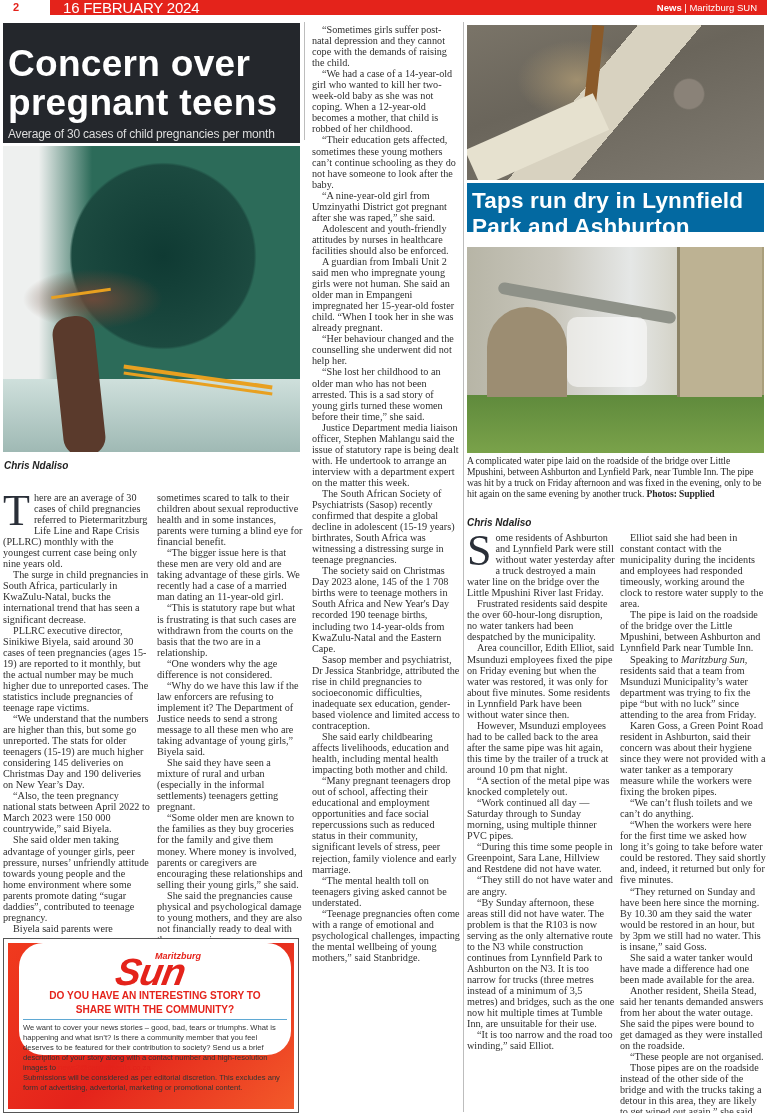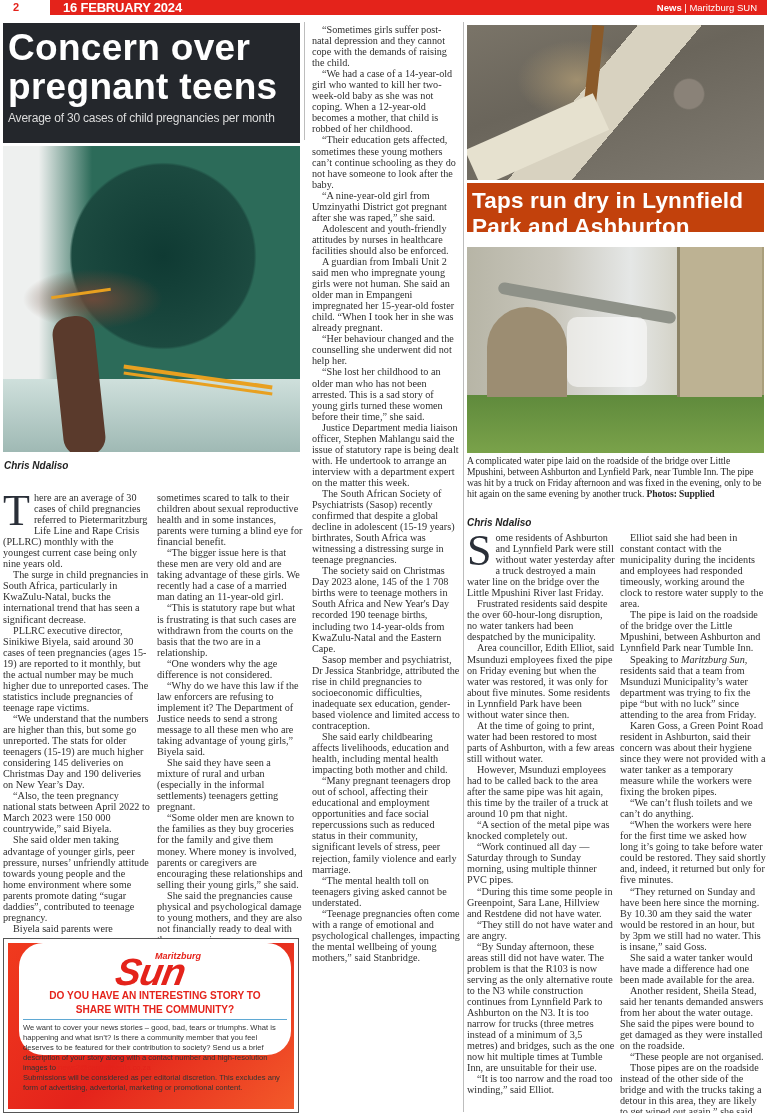--- a/index.html
+++ b/index.html
@@ -2,27 +2,27 @@
 <html><head>
 <meta charset="utf-8">
 <style>
   * { box-sizing: border-box; margin: 0; padding: 0; }
   html, body { width: 767px; height: 1113px; background: #ffffff; overflow: hidden; }
   body { position: relative; font-family: "Liberation Serif", serif; color: #2b2b2b; }
 
   
   .topbar { position: absolute; left: 0; top: 0; width: 767px; height: 15px; background: #e4231b; }
   .topbar .pagenum { position: absolute; left: 0; top: 0; width: 50px; height: 15px; background: #ffffff; color: #e4231b; font-family: "Liberation Sans", sans-serif; font-weight: bold; font-size: 11px; line-height: 15px; padding-left: 13px; }
-  .topbar .date { position: absolute; left: 63px; top: 0; color: #ffffff; font-family: "Liberation Sans", sans-serif; font-weight: bold; font-size: 13px; line-height: 15px; letter-spacing: -0.2px; }
+  .topbar .date { position: absolute; left: 63px; top: 0; color: #ffffff; font-family: "Liberation Sans", sans-serif; font-weight: normal; font-size: 15px; line-height: 15px; letter-spacing: -0.2px; }
   .topbar .section { position: absolute; right: 10px; top: 0; color: #ffffff; font-family: "Liberation Sans", sans-serif; font-size: 9.5px; line-height: 15px; }
   .topbar .section b { font-weight: bold; }
 
   
   .hl-box { position: absolute; left: 3px; top: 23px; width: 297px; height: 120px; background: #24272c; color: #ffffff; }
-  .hl-title { font-family: "Liberation Sans", sans-serif; font-weight: bold; font-size: 37px; line-height: 39px; padding: 5px 0 0 5px; letter-spacing: 0.3px; }
+  .hl-title { font-family: "Liberation Sans", sans-serif; font-weight: bold; font-size: 37px; line-height: 39px; padding: 21px 0 0 5px; letter-spacing: 0.3px; }
   .hl-sub { font-family: "Liberation Sans", sans-serif; font-size: 12px; line-height: 16px; padding: 4px 0 0 5px; color: #dcdcdc; letter-spacing: -0.2px; }
 
   .photo { position: absolute; overflow: hidden; }
   .photo-teen { left: 3px; top: 146px; width: 297px; height: 306px;
     background:
       radial-gradient(ellipse 70px 30px at 90px 153px, #6b4a3a 0%, transparent 100%),
       linear-gradient(180deg, transparent 0%, transparent 76%, #cfe0dc 76%, #9fb9b4 100%),
       radial-gradient(ellipse 130px 130px at 160px 110px, #0f3a33 0%, #1c4a40 70%, transparent 72%),
       linear-gradient(90deg, #eef0ef 0%, #eef0ef 12%, #2c6b59 30%, #2c6b59 100%); }
   .photo-teen .stripe1 { position: absolute; left: 120px; top: 229px; width: 150px; height: 4px; background: #e8a020; transform: rotate(8deg); }
@@ -42,21 +42,21 @@
   
   .photo-trench { left: 467px; top: 25px; width: 297px; height: 155px;
     background:
       radial-gradient(circle 16px at 222px 69px, #8a8278 0%, #8a8278 90%, transparent 100%),
       linear-gradient(130deg, transparent 40%, #d8d2c0 40%, #d8d2c0 55%, transparent 55%),
       radial-gradient(ellipse 60px 40px at 110px 55px, #a08f6f 0%, transparent 100%),
       linear-gradient(160deg, #7a7468 0%, #6a655b 40%, #7f7a70 100%); }
   .photo-trench .pipe { position: absolute; left: 120px; top: 0; width: 12px; height: 100px; background: #8a5a2a; transform: rotate(6deg); }
   .photo-trench .slab { position: absolute; left: 0px; top: 95px; width: 140px; height: 40px; background: #e6e1cf; transform: rotate(-24deg); }
 
-  .hl2 { position: absolute; left: 467px; top: 183px; width: 297px; height: 49px; background: #c2410c; color: #ffffff; font-family: "Liberation Sans", sans-serif; font-weight: bold; font-size: 22.5px; line-height: 26px; padding: 5px 0 0 5px; letter-spacing: 0.2px; }
+  .hl2 { position: absolute; left: 467px; top: 183px; width: 297px; height: 49px; background: #0369a1; color: #ffffff; font-family: "Liberation Sans", sans-serif; font-weight: bold; font-size: 22.5px; line-height: 26px; padding: 5px 0 0 5px; letter-spacing: 0.2px; }
 
   .photo-pipe { left: 467px; top: 247px; width: 297px; height: 206px;
     background:
       linear-gradient(180deg, transparent 0%, transparent 72%, #5f8a3c 72%, #7aa24a 100%),
       linear-gradient(90deg, #b7b5a6 0%, #c9c7bd 30%, #e5e7e6 55%, #cfcdbf 75%, #a99e7b 100%); }
   .photo-pipe .pillar { position: absolute; left: 210px; top: 0; width: 85px; height: 150px; background: #bdb293; border-left: 3px solid #8c8366; }
   .photo-pipe .tube { position: absolute; left: 30px; top: 50px; width: 180px; height: 12px; background: #8e9188; border-radius: 6px; transform: rotate(10deg); }
   .photo-pipe .spray { position: absolute; left: 100px; top: 70px; width: 80px; height: 70px; background: rgba(255,255,255,0.55); border-radius: 10px; }
   .photo-pipe .arch { position: absolute; left: 20px; top: 60px; width: 80px; height: 90px; background: #9c8d72; border-radius: 40px 40px 0 0; }
 
@@ -159,21 +159,20 @@
 </div>
 
 <div class="caption"><span>A complicated water pipe laid on the roadside of the bridge over Little Mpushini, between Ashburton and Lynfield Park, near Tumble Inn. The pipe was hit by a truck on Friday afternoon and was fixed in the evening, only to be hit again on the same evening by another truck.</span> <b>Photos: Supplied</b></div>
 
 <div class="byline" style="left:467px; top:517px;">Chris Ndaliso</div>
 
 <div class="col" style="left:467px; top:532px; width:148px;">
   <p class="noindent"><span class="dropcap">S</span><span>ome residents of Ashburton and Lynnfield Park were still without water yesterday after a truck destroyed a main water line on the bridge over the Little Mpushini River last Friday.</span></p>
   <p>Frustrated residents said despite the over 60-hour-long disruption, no water tankers had been despatched by the municipality.</p>
   <p>Area councillor, Edith Elliot, said Msunduzi employees fixed the pipe on Friday evening but when the water was restored, it was only for about five minutes. Some residents in Lynnfield Park have been without water since then.</p>
-  <p>At the time of going to print, water had been restored to most parts of Ashburton, with a few areas still without water.</p>
   <p>However, Msunduzi employees had to be called back to the area after the same pipe was hit again, this time by the trailer of a truck at around 10 pm that night.</p>
   <p>“A section of the metal pipe was knocked completely out.</p>
   <p>“Work continued all day — Saturday through to Sunday morning, using multiple thinner PVC pipes.</p>
   <p>“During this time some people in Greenpoint, Sara Lane, Hillview and Restdene did not have water.</p>
   <p>“They still do not have water and are angry.</p>
   <p>“By Sunday afternoon, these areas still did not have water. The problem is that the R103 is now serving as the only alternative route to the N3 while construction continues from Lynnfield Park to Ashburton on the N3. It is too narrow for trucks (three metres instead of a minimum of 3,5 metres) and bridges, such as the one now hit multiple times at Tumble Inn, are unsuitable for their use.</p>
   <p>“It is too narrow and the road too winding,” said Elliot.</p>
 </div>
 
 <div class="col" style="left:620px; top:532px; width:146px;">

